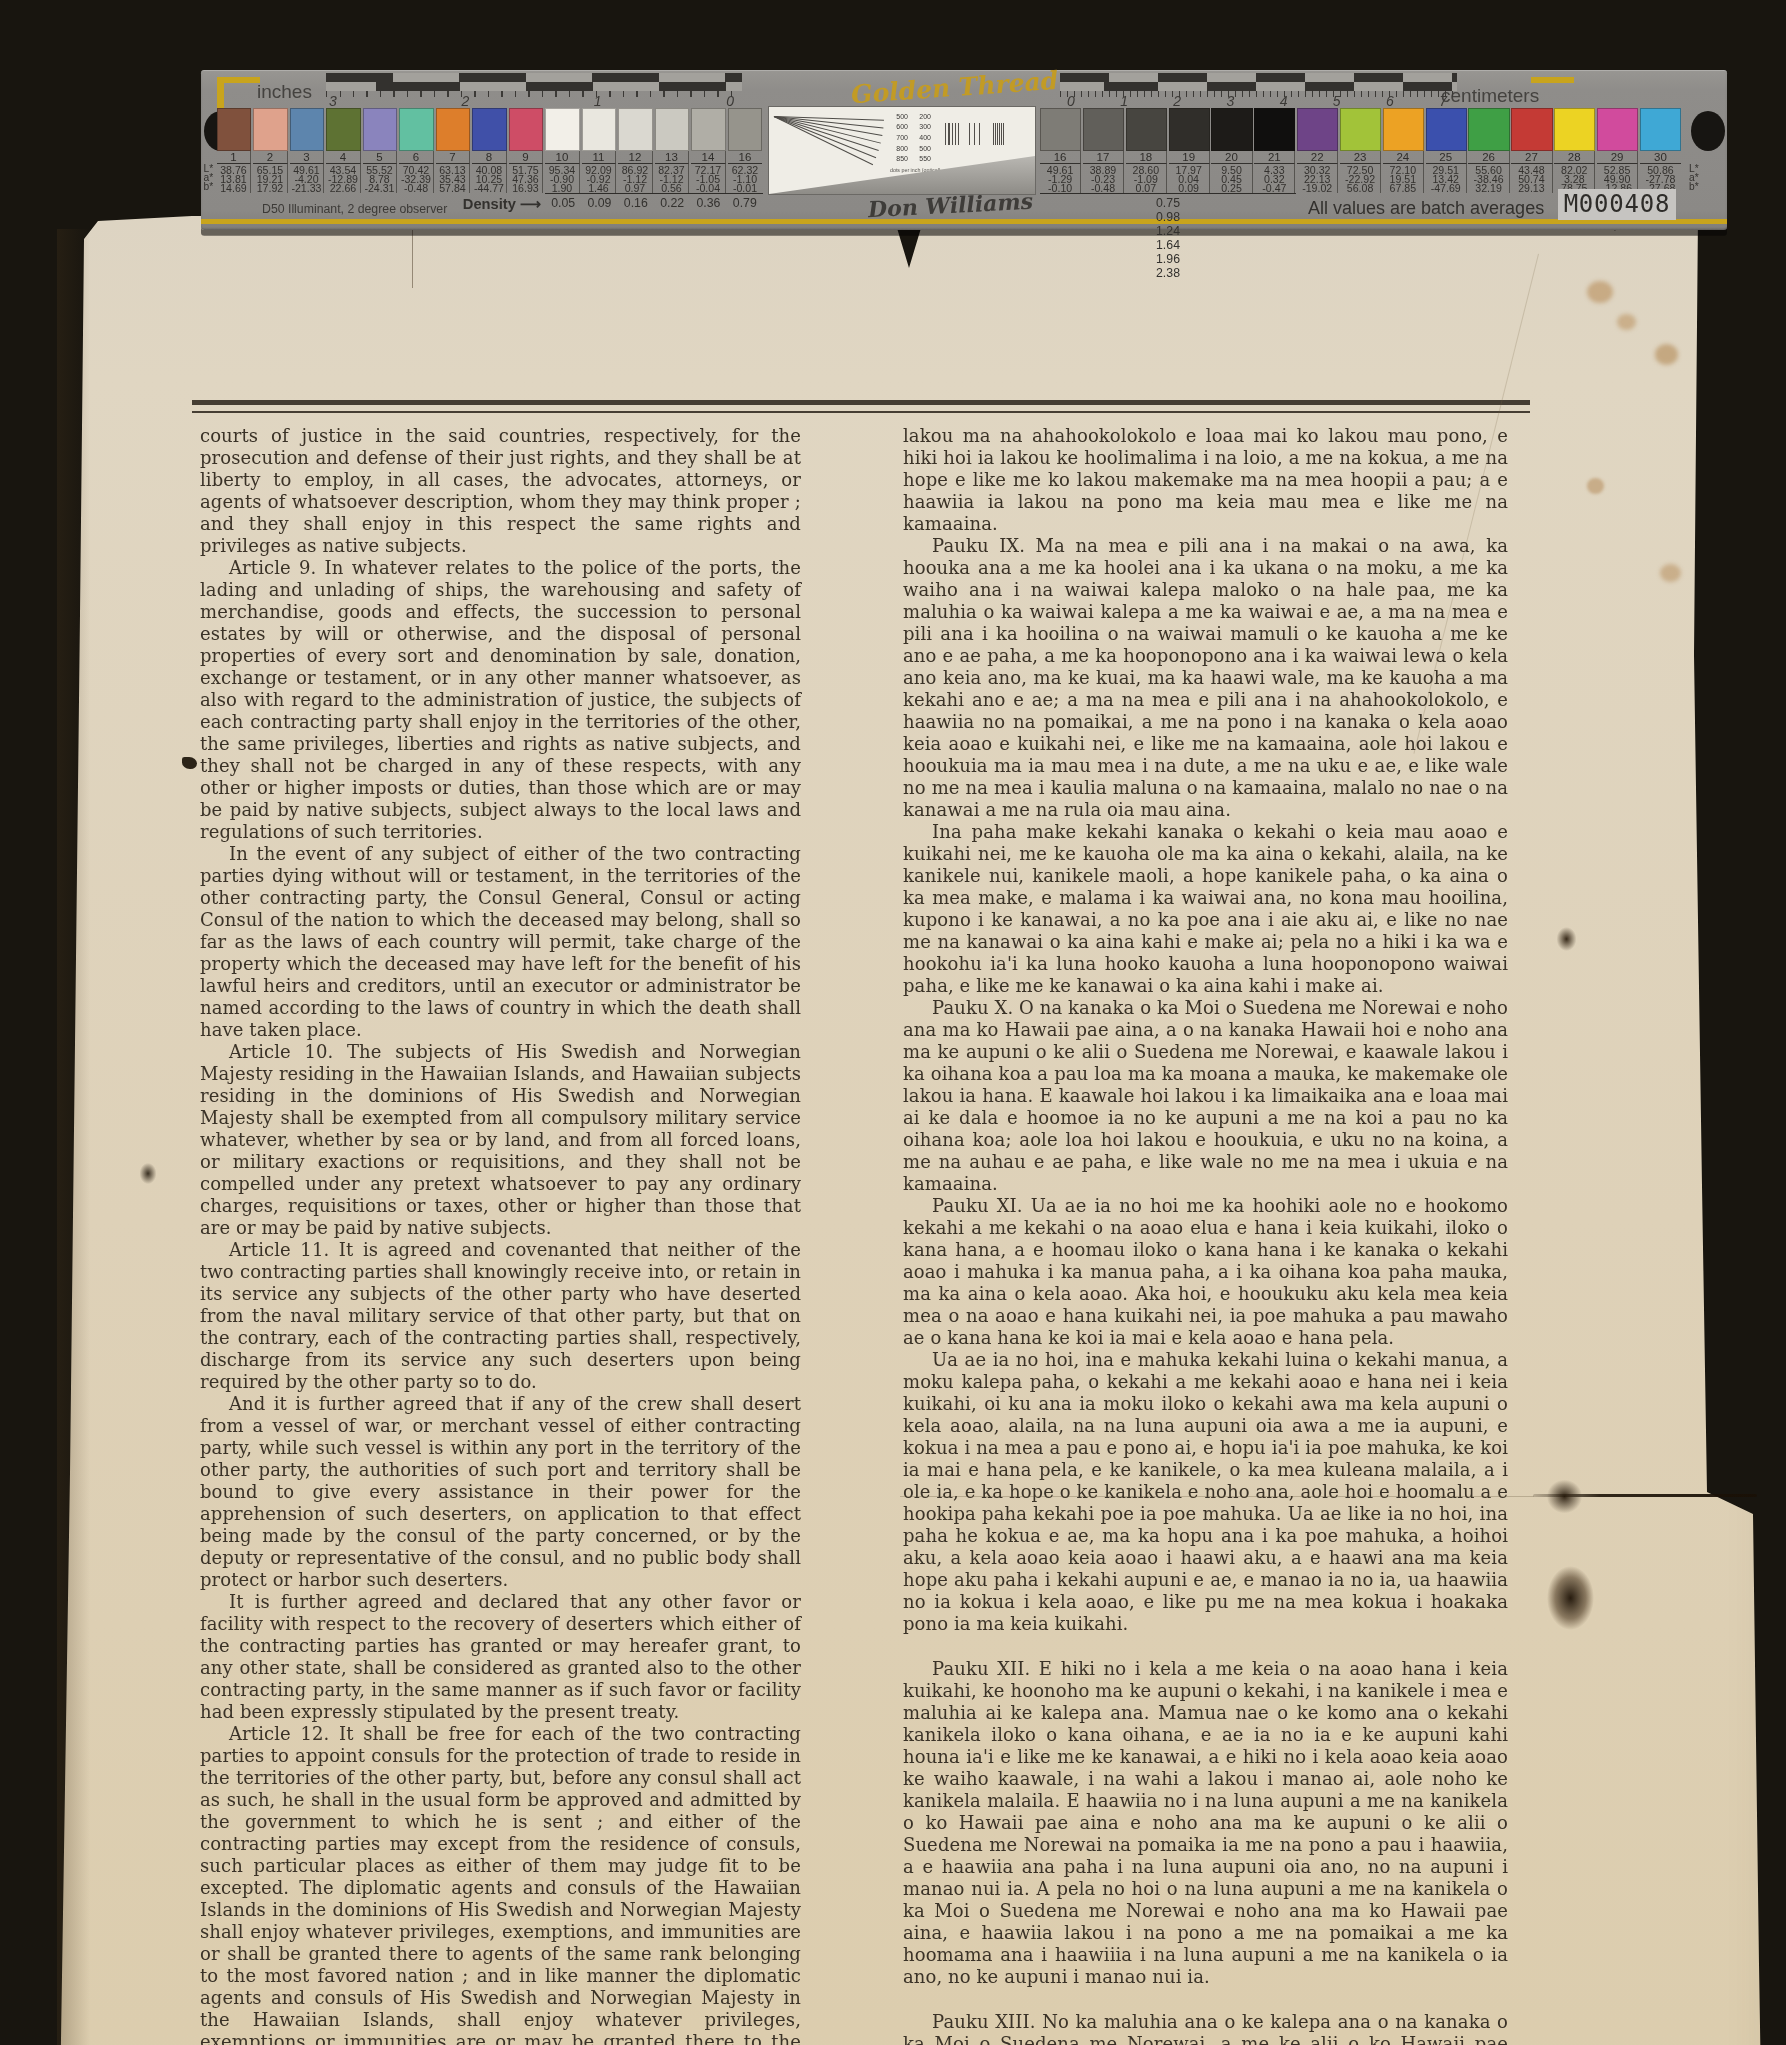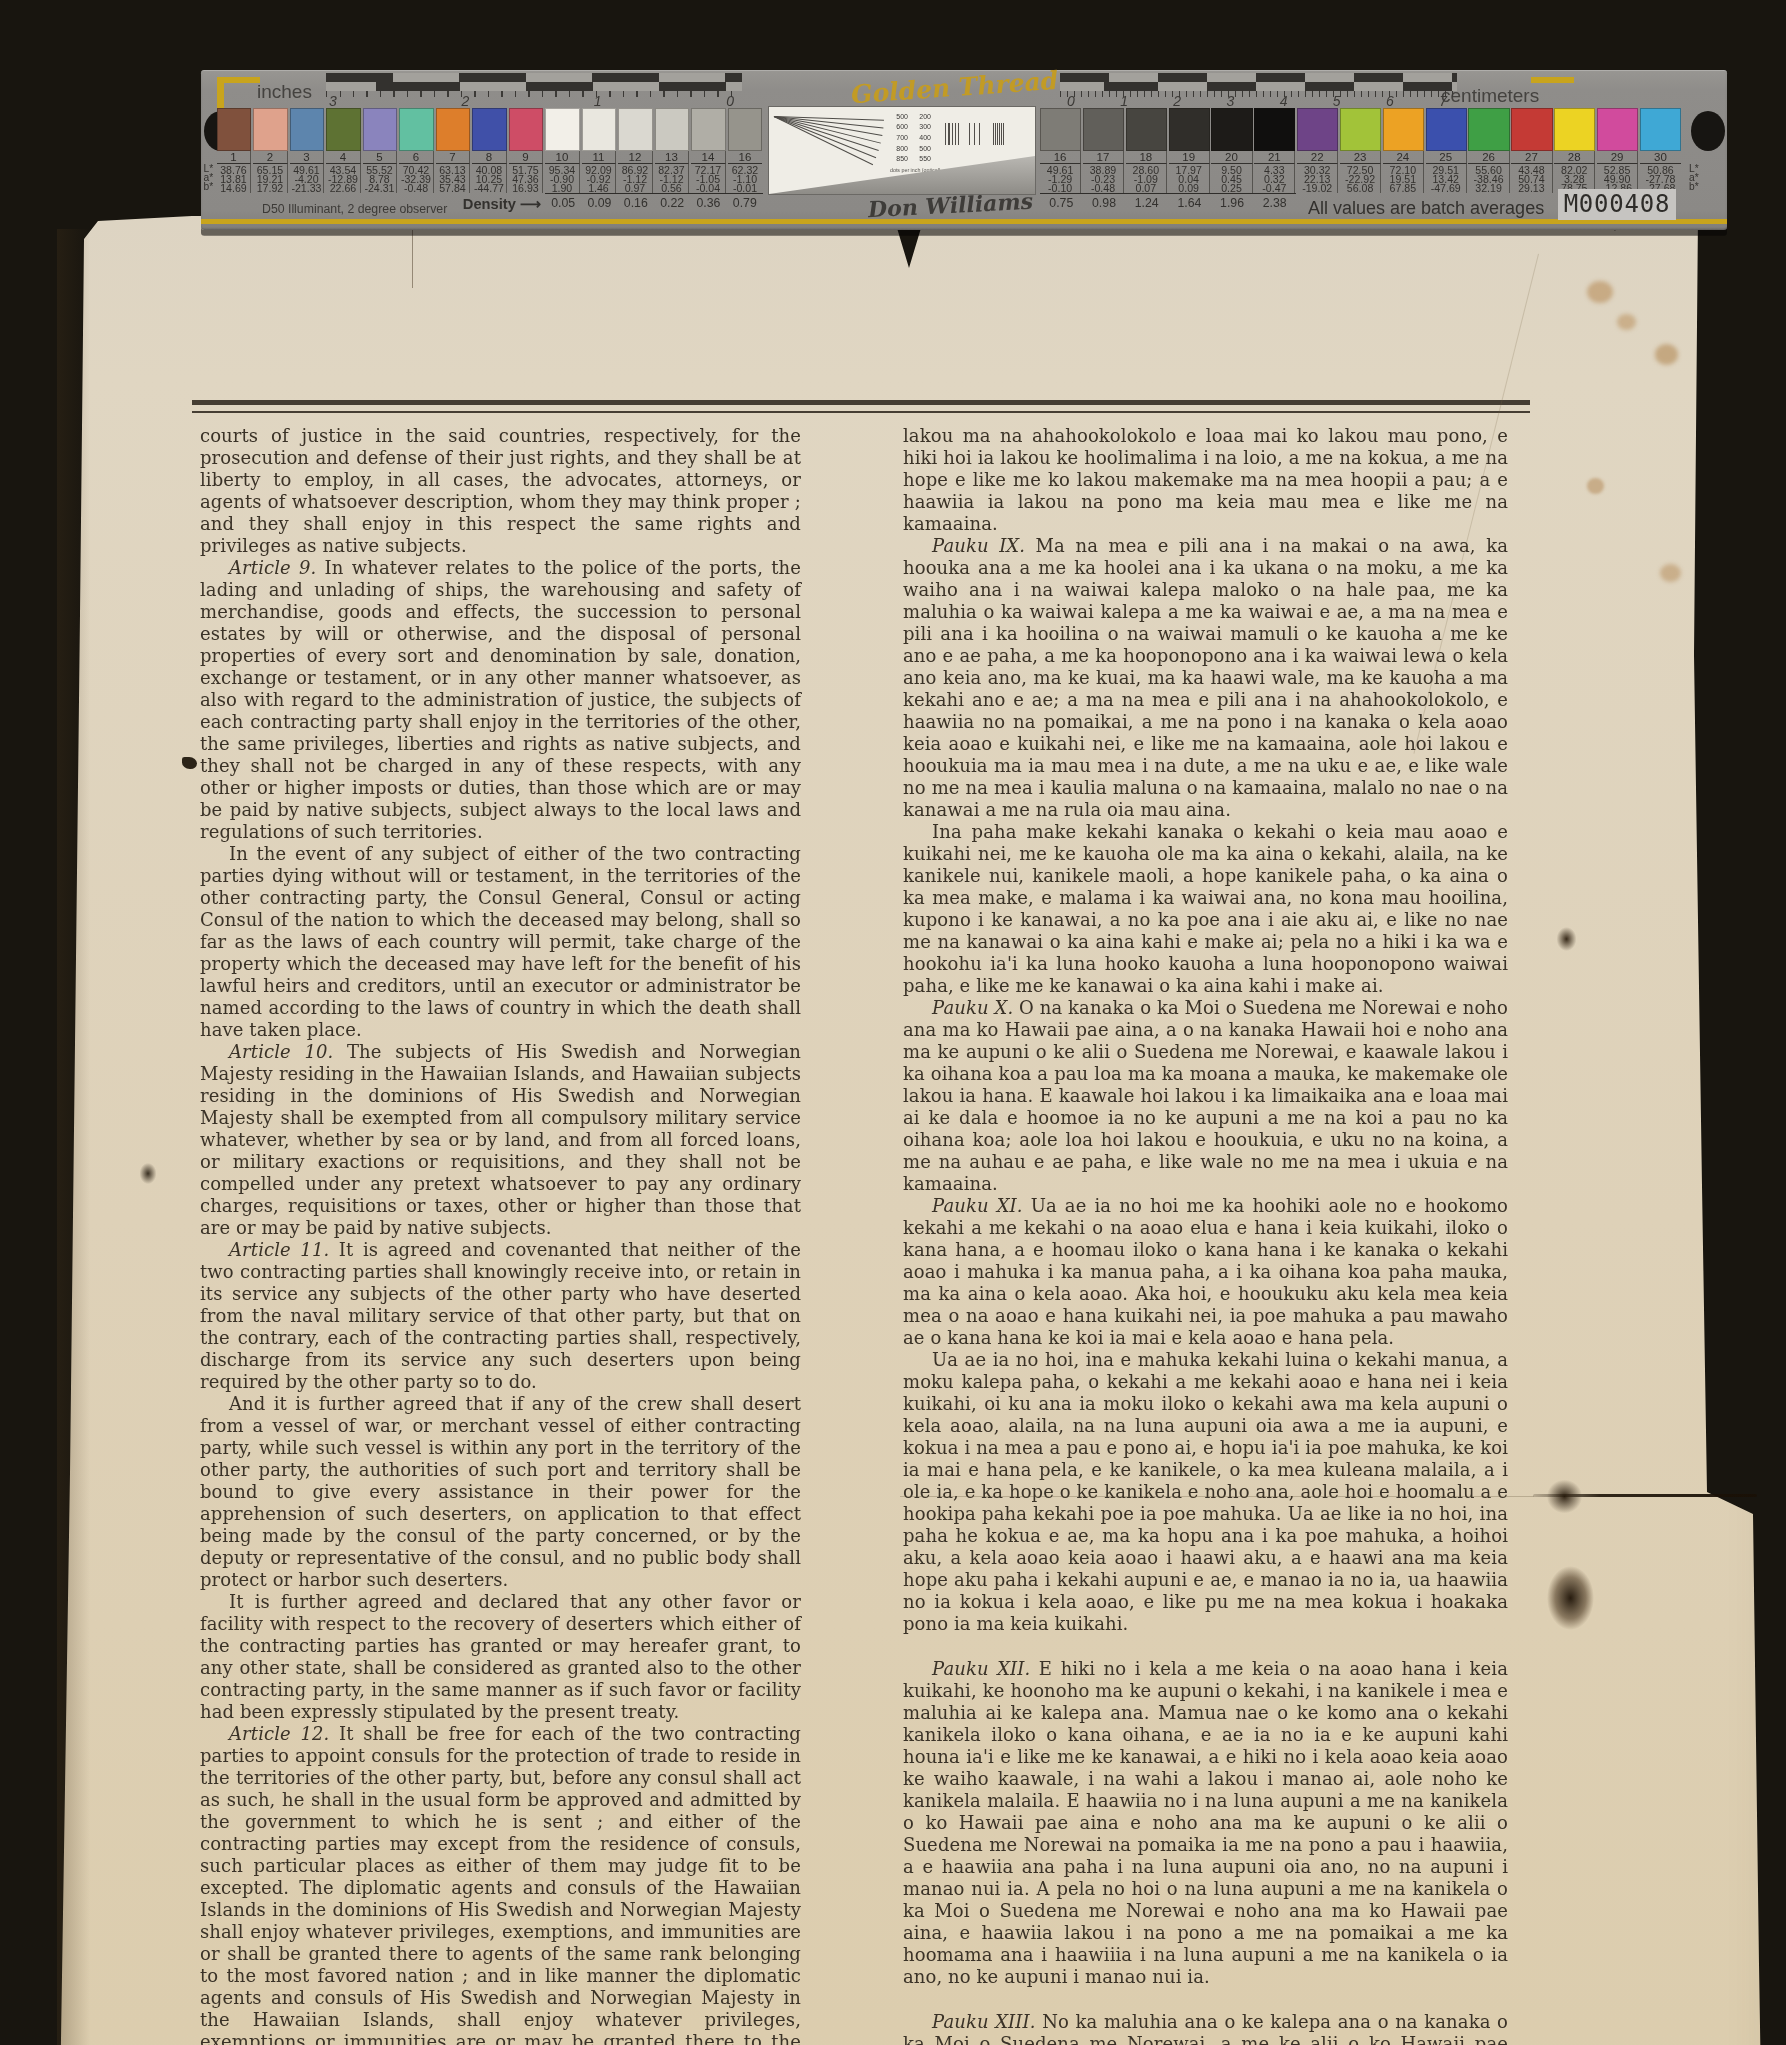--- a/index.html
+++ b/index.html
@@ -79,21 +79,21 @@
   .title-rule-thick{position:absolute;left:192px;top:400px;width:1338px;height:5.3px;background:#463e33;}
   .title-rule-thin{position:absolute;left:192px;top:411px;width:1338px;height:1.6px;background:#463e33;}
   .column{position:absolute;top:425px;color:#38< ;}
   #column-english,#column-hawaiian{position:absolute;top:425px;}
   #column-english{left:200px;width:601px;}
   #column-hawaiian{left:903px;width:605px;}
   .column p{margin:0;font-size:18px;line-height:22px;color:#3a3227;text-align:justify;
     text-indent:29px;letter-spacing:0.1px;}
   .column p.noindent{text-indent:0;}
   .column p.gap{margin-top:23px;}
-  .lead{font-style:italic;}
+  .lead{}
 
   
   .stain{position:absolute;border-radius:50%;}
   #tear-line{position:absolute;left:1533px;top:1494px;width:224px;height:3.3px;background:
     linear-gradient(90deg,rgba(40,28,14,.2),rgba(30,20,8,.9) 30%,rgba(25,16,6,.95));border-radius:1.6px;}
   #crease-line{position:absolute;left:900px;top:1496px;width:634px;height:1.2px;background:rgba(95,78,55,.28);}
   #crease-diag{position:absolute;left:1538px;top:254px;width:1.2px;height:515px;background:rgba(120,100,70,.22);
     transform:rotate(14deg);transform-origin:top;}
   #hairline-crack{position:absolute;left:412px;top:218px;width:1.2px;height:70px;background:rgba(60,45,25,.45);}
 </style>
@@ -480,21 +480,21 @@
       <span>⟶</span>
     </div>
     <div id="density-left" class="density-row" style="left:344px;width:218px;">
         <span>0.05</span>
         <span>0.09</span>
         <span>0.16</span>
         <span>0.22</span>
         <span>0.36</span>
         <span>0.79</span>
       </div>
-    <div id="density-right" class="density-row" style="left:839px;width:256px;">
+    <div id="density-right" class="density-row" style="left:839px;width:256px;flex-direction:column;">
         <span>0.75</span>
         <span>0.98</span>
         <span>1.24</span>
         <span>1.64</span>
         <span>1.96</span>
         <span>2.38</span>
       </div>
     <div id="illuminant-note">D50 Illuminant, 2 degree observer</div>
     <div id="batch-note">All values are batch averages</div>
     <div id="id-plate">M000408</div>

